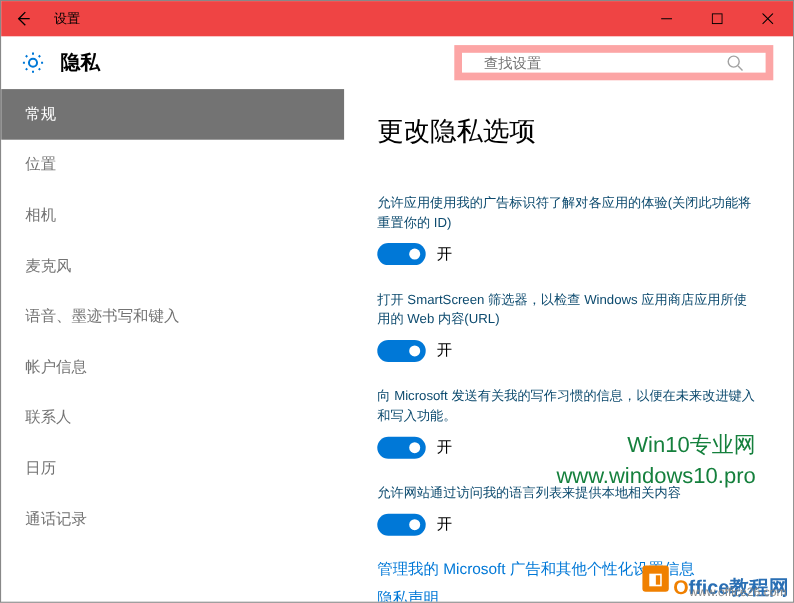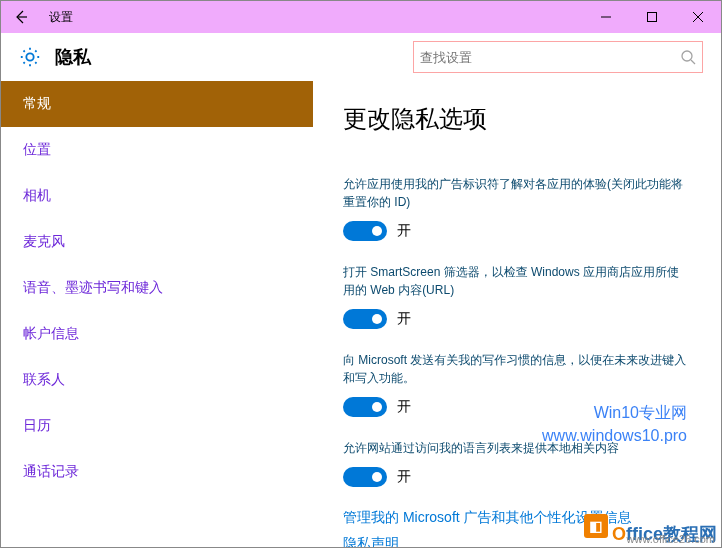--- a/index.html
+++ b/index.html
@@ -10,21 +10,21 @@
       width: 722px;
       height: 548px;
       overflow: hidden;
       border: 1px solid #888;
       position: relative;
     }
     .titlebar {
       height: 32px;
       display: flex;
       align-items: center;
-      background: #f0abfc;
+      background: #ef4444;
       position: relative;
     }
     .back-btn {
       width: 40px;
       height: 32px;
       display: flex;
       align-items: center;
       justify-content: center;
       cursor: pointer;
     }
@@ -60,24 +60,24 @@
     }
     .header-title {
       font-size: 18px;
       font-weight: 600;
       flex-shrink: 0;
     }
     .search-wrap {
       margin-left: auto;
       width: 290px;
       height: 32px;
-      border: 1px solid #fca5a5;
-      display: flex;
-      align-items: center;
-      padding: 0 6px;
+      border: 7px solid #fca5a5;
+      display: flex;
+      align-items: center;
+      padding: 0 20px;
     }
     .search-input {
       border: none;
       outline: none;
       flex: 1;
       font-size: 13px;
       font-family: inherit;
       color: #666;
     }
     .search-icon {
@@ -90,24 +90,24 @@
       height: calc(100% - 80px);
     }
     .sidebar {
       width: 312px;
       overflow-y: auto;
     }
     .sidebar-item {
       padding: 14px 22px;
       font-size: 14px;
       cursor: pointer;
-      color: #6d28d9;
+      color: #737373;
     }
     .sidebar-item.active {
-      background: #a16207;
+      background: #737373;
       color: #fff;
     }
     .main {
       flex: 1;
       padding: 22px 30px 10px 30px;
       overflow: hidden;
       position: relative;
     }
     .main h1 {
       font-size: 24px;
@@ -153,22 +153,22 @@
       color: #0078d7;
       font-size: 14px;
       cursor: pointer;
       display: block;
       margin-top: 8px;
     }
     .watermark1 {
       position: absolute;
       right: 34px;
       bottom: 100px;
-      color: #3b82f6;
-      font-size: 16px;
+      color: #15803d;
+      font-size: 20px;
       text-align: right;
       line-height: 1.4;
     }
     .watermark2 {
       position: absolute;
       right: 4px;
       bottom: 4px;
       display: flex;
       align-items: center;
       gap: 4px;

